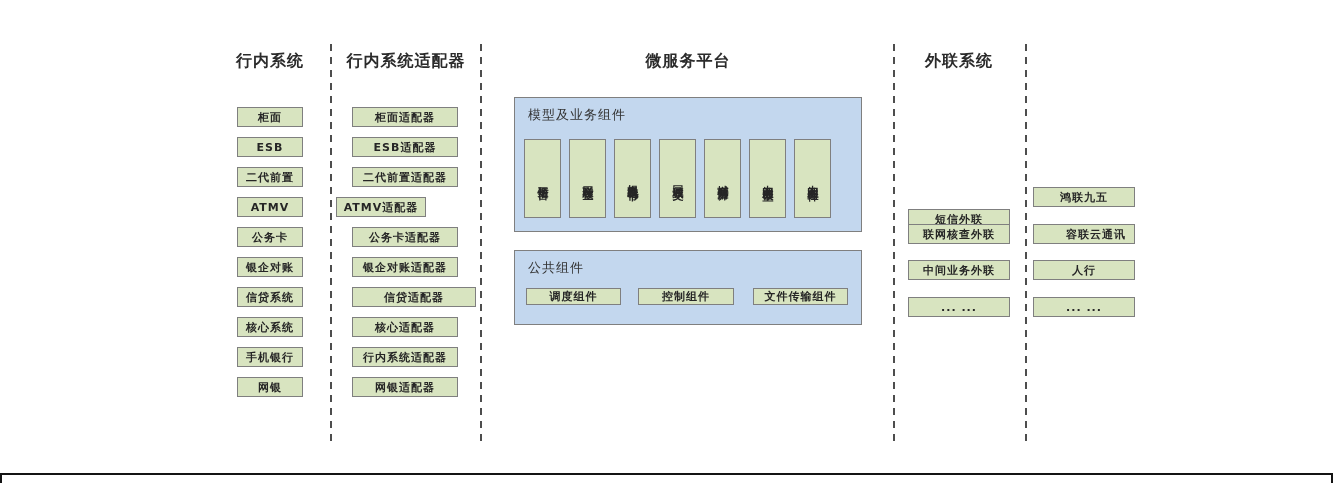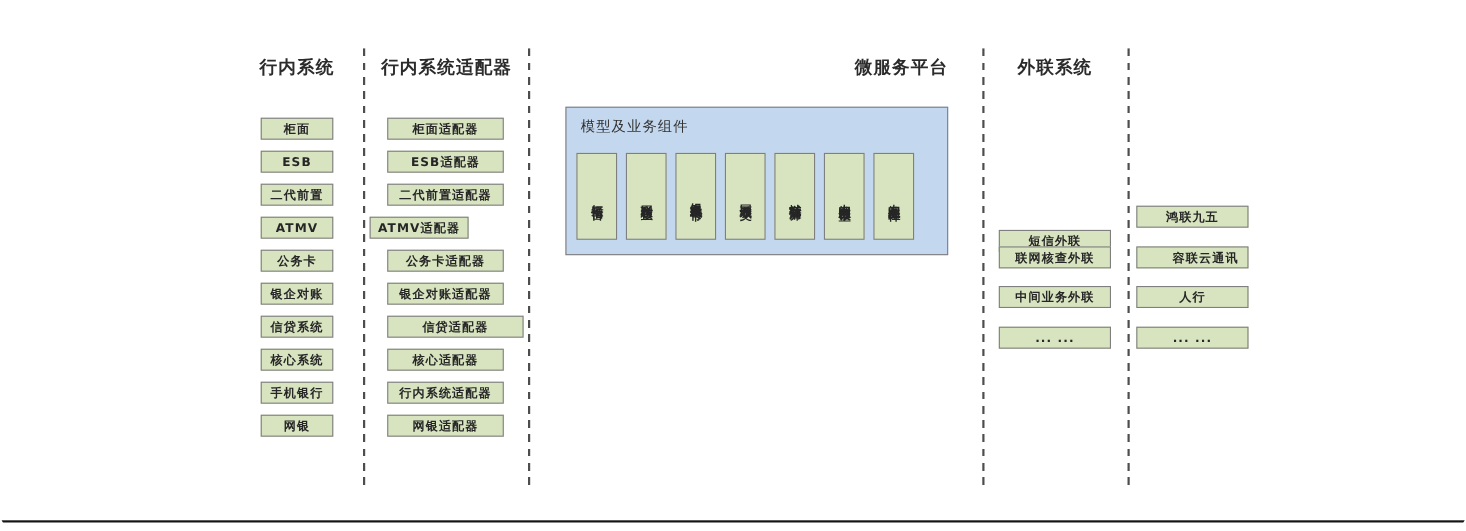--- a/index.html
+++ b/index.html
@@ -1,19 +1,18 @@
 <!DOCTYPE html>
 <html><head>
 <meta charset="utf-8">
 <style>
   html,body{margin:0;padding:0;background:#fff;}
   .canvas{
     position:relative;width:1333px;height:483px;background:#ffffff;overflow:hidden;
     font-family:"DejaVu Sans","Liberation Sans",sans-serif;
-    border-radius:17px;
   }
   .col-title{
     position:absolute;top:50px;height:22px;line-height:22px;
     text-align:center;font-size:16px;font-weight:bold;color:#2b2b2b;letter-spacing:1px;
   }
   .dash-v{
     position:absolute;top:44px;height:400px;width:2px;
     background:repeating-linear-gradient(to bottom,#4d4d4d 0 7px,transparent 7px 13px);
   }
   .gbox{
@@ -45,21 +44,21 @@
   .bottom-rule{position:absolute;left:0;width:1333px;top:473px;height:2px;background:#141414;}
   .edge-tick{position:absolute;top:474px;height:9px;width:2px;background:#141414;}
 </style>
 </head>
 <body>
 
 <div class="canvas">
 
   <div class="col-title" style="left:210px;width:120px;">行内系统</div>
   <div class="col-title" style="left:340px;width:132px;">行内系统适配器</div>
-  <div class="col-title" style="left:514px;width:348px;text-align:right;">微服务平台</div>
+  <div class="col-title" style="left:514px;width:348px;">微服务平台</div>
   <div class="col-title" style="left:899px;width:120px;">外联系统</div>
 
   <div class="dash-v" style="left:330px;"></div>
   <div class="dash-v" style="left:480px;"></div>
   <div class="dash-v" style="left:893px;"></div>
   <div class="dash-v" style="left:1025px;"></div>
 
   <div class="gbox" style="left:237px;top:107px;width:66px;">柜面</div>
   <div class="gbox" style="left:237px;top:137px;width:66px;">ESB</div>
   <div class="gbox" style="left:237px;top:167px;width:66px;">二代前置</div>
@@ -86,20 +85,26 @@
     <div class="panel-title">模型及业务组件</div>
     <div class="vbox" style="left:9px;top:41px;">短信平台</div>
     <div class="vbox" style="left:54px;top:41px;">联网核查</div>
     <div class="vbox" style="left:99px;top:41px;">银联及银行卡</div>
     <div class="vbox" style="left:144px;top:41px;">同城票交</div>
     <div class="vbox" style="left:189px;top:41px;">城商行清算</div>
     <div class="vbox" style="left:234px;top:41px;">中间业务模型</div>
     <div class="vbox" style="left:279px;top:41px;">中间业务组件</div>
   </div>
 
+  <div class="panel" style="top:250px;height:75px;">
+    <div class="panel-title">公共组件</div>
+    <div class="pbox" style="left:11px;top:37px;width:95px;">调度组件</div>
+    <div class="pbox" style="left:123px;top:37px;width:96px;">控制组件</div>
+    <div class="pbox" style="left:238px;top:37px;width:95px;">文件传输组件</div>
+  </div>
 
 
   <div class="gbox" style="left:908px;top:187px;width:102px;margin-top:22px;">短信外联</div>
   <div class="gbox" style="left:908px;top:224px;width:102px;">联网核查外联</div>
   <div class="gbox" style="left:908px;top:260px;width:102px;">中间业务外联</div>
   <div class="gbox" style="left:908px;top:297px;width:102px;">... ...</div>
 
   <div class="gbox" style="left:1033px;top:187px;width:102px;">鸿联九五</div>
   <div class="gbox" style="left:1033px;top:224px;width:102px;padding-left:24px;">容联云通讯</div>
   <div class="gbox" style="left:1033px;top:260px;width:102px;">人行</div>

